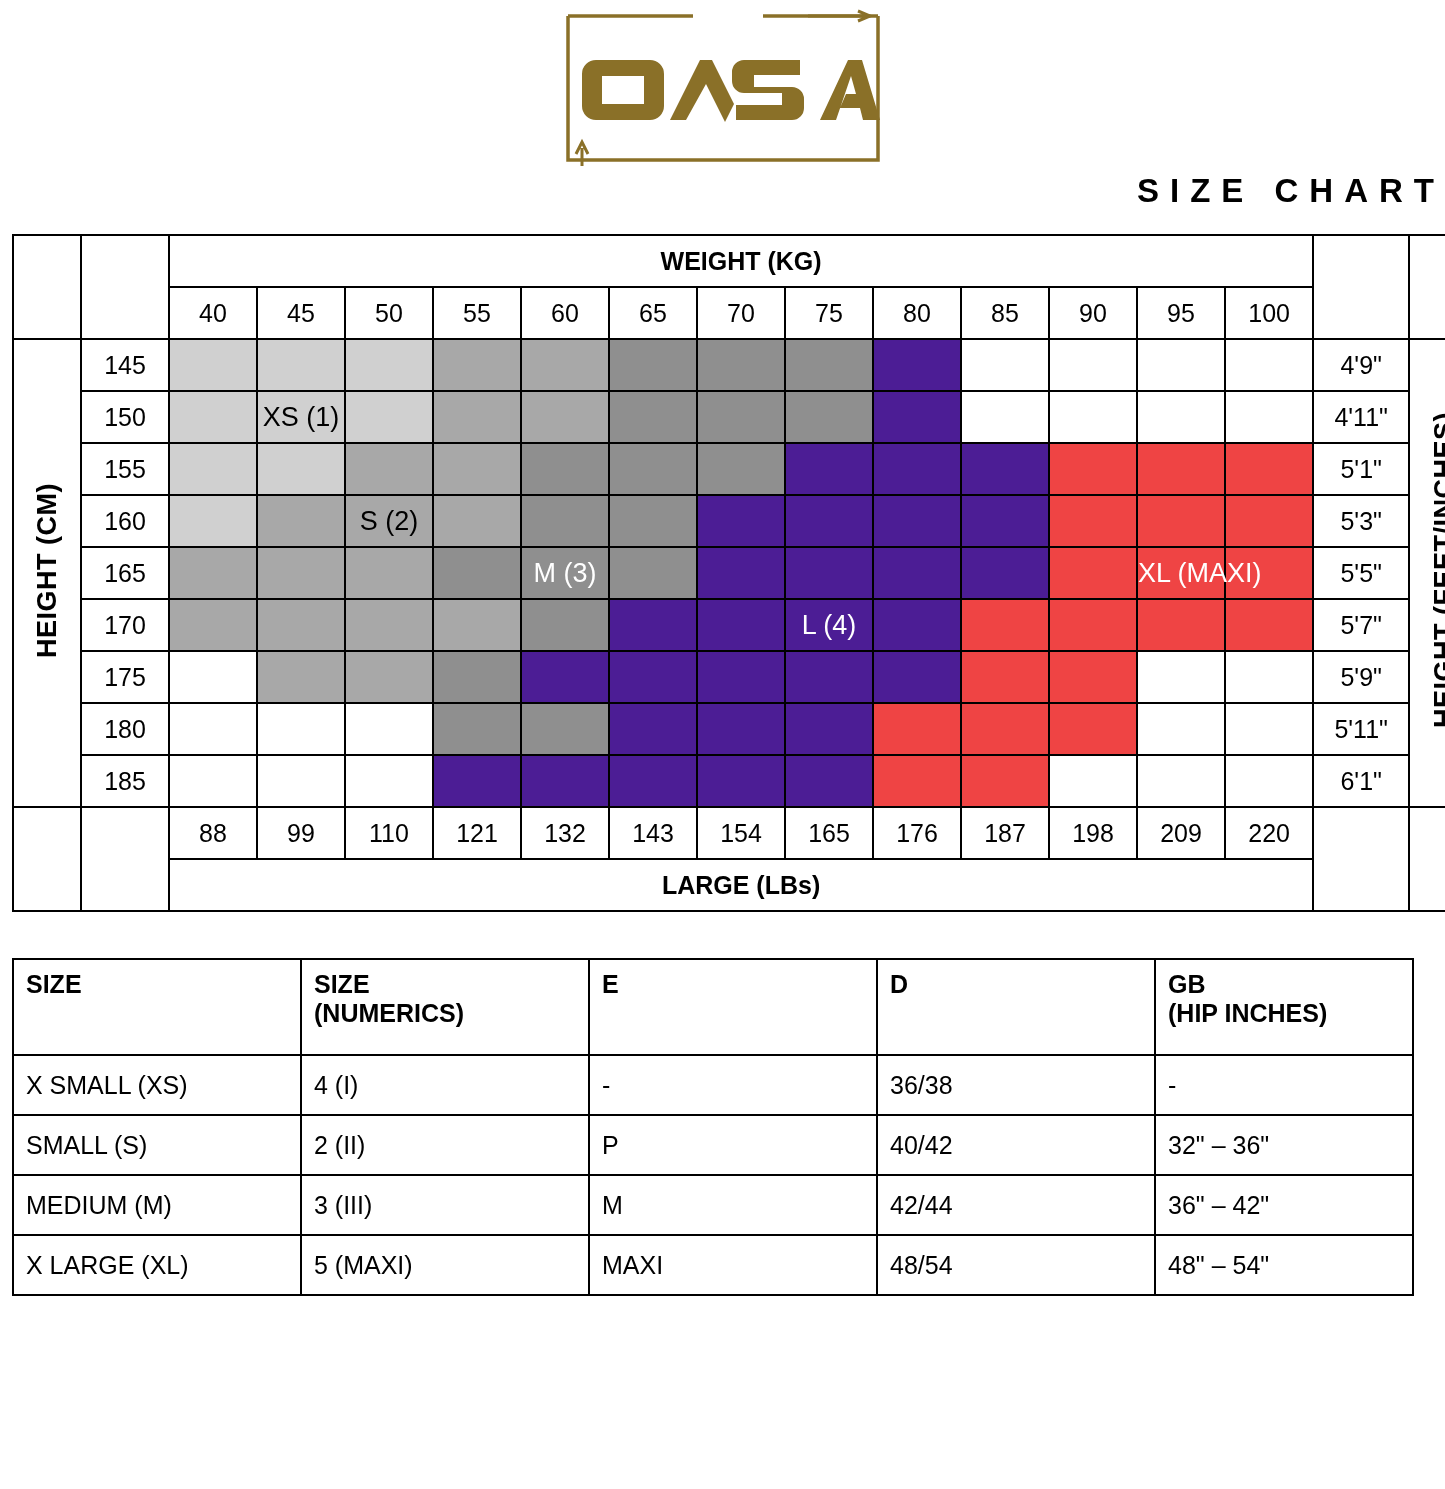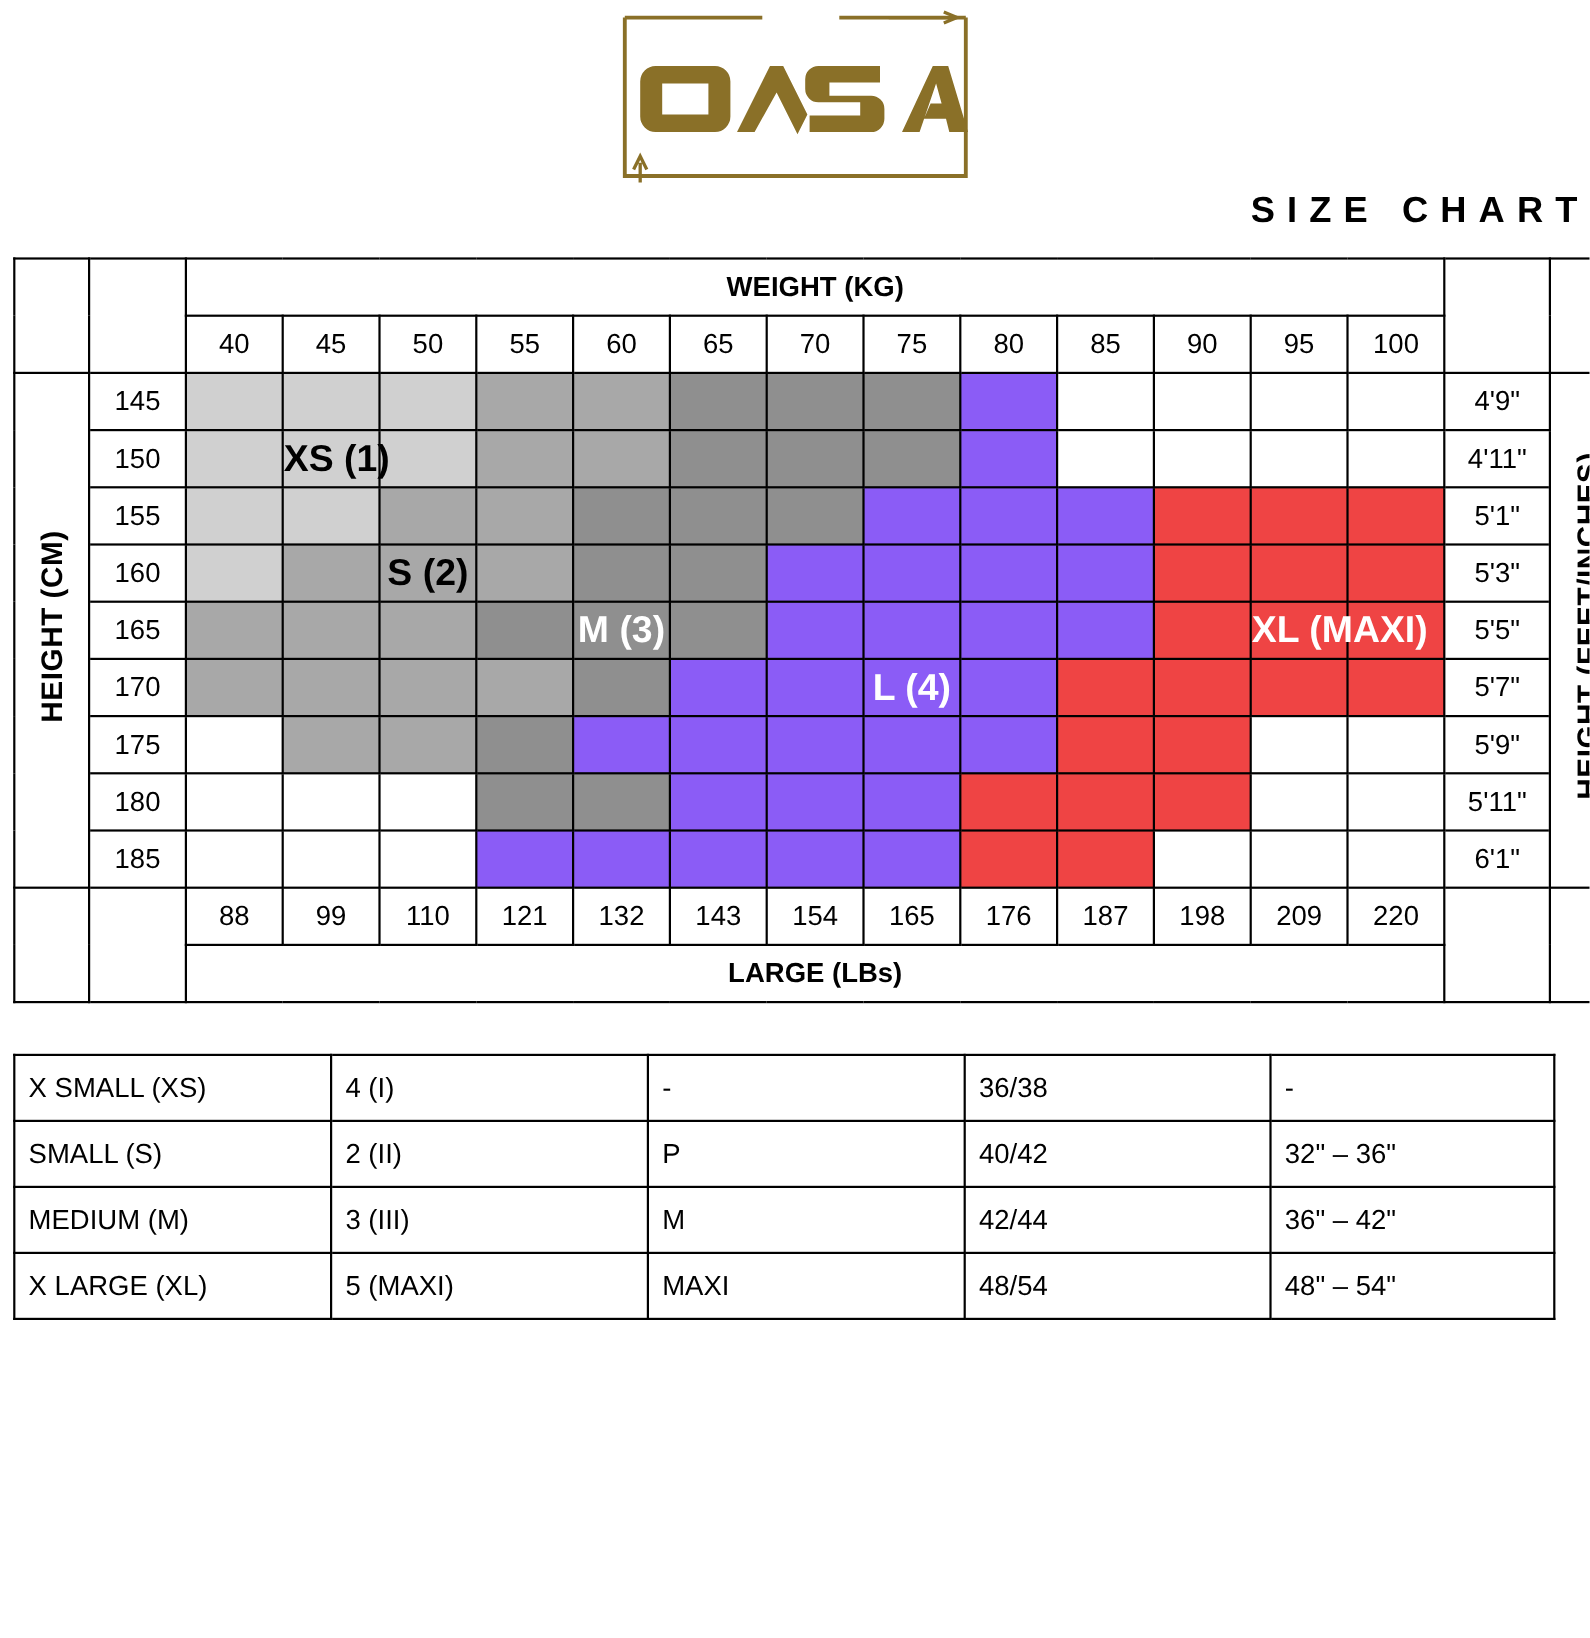--- a/index.html
+++ b/index.html
@@ -91,27 +91,27 @@
     text-align: center;
   }
   .numhdr { font-size: 26px; }
   .ft-cell { font-size: 25px; text-align: left; padding-left: 14px; }
   .cm-cell { font-size: 25px; }
 
   
   .z-xs { background: #d0d0d0; }
   .z-s  { background: #a8a8a8; }
   .z-m  { background: #8f8f8f; }
-  .z-l  { background: #8b5cf6; }
+  .z-l  { background: #4c1d95; }
   .z-xl { background: #ef4444; }
   .z-none { background: #ffffff; }
 
   .zone-label {
-    font-size: 34px;
-    font-weight: bold;
+    font-size: 27px;
+    font-weight: normal;
     white-space: nowrap;
     text-align: right;
   }
   .zone-label.dark { color: #ffffff; }
 
   
   .sizes-wrap {
     margin: 46px 12px 0 12px;
   }
   table.sizes {
@@ -430,20 +430,42 @@
   <div class="sizes-wrap">
     <table class="sizes">
       <colgroup>
         <col class="sc1">
           <col class="sc2">
           <col class="sc3">
           <col class="sc4">
           <col class="sc5">
       </colgroup>
       <tbody>
+          <tr>
+        <th>
+          <span class="th-l2">SIZE</span>
+          <span class="th-l2"></span>
+        </th>
+        <th>
+          <span class="th-l2">SIZE</span>
+          <span class="th-l2">(NUMERICS)</span>
+        </th>
+        <th>
+          <span class="th-l2">E</span>
+          <span class="th-l2"></span>
+        </th>
+        <th>
+          <span class="th-l2">D</span>
+          <span class="th-l2"></span>
+        </th>
+        <th>
+          <span class="th-l2">GB</span>
+          <span class="th-l2">(HIP INCHES)</span>
+        </th>
+      </tr>
       <tr>
         <td>X SMALL (XS)</td>
         <td>4 (I)</td>
         <td>-</td>
         <td>36/38</td>
         <td>-</td>
       </tr>
       <tr>
         <td>SMALL (S)</td>
         <td>2 (II)</td>

